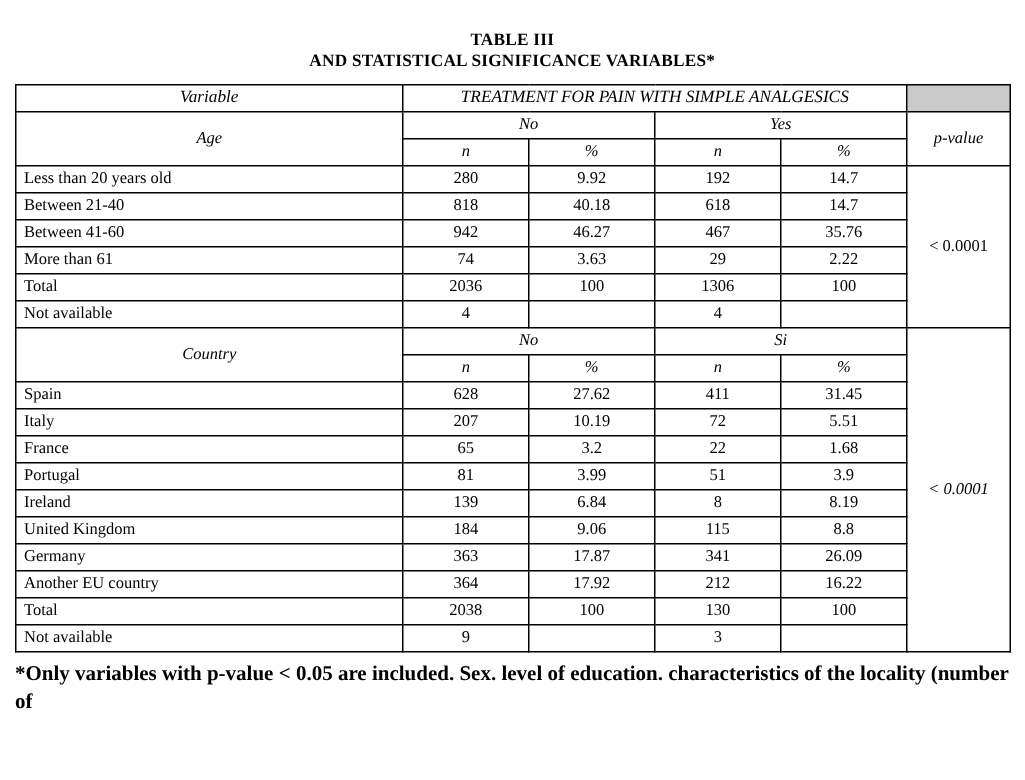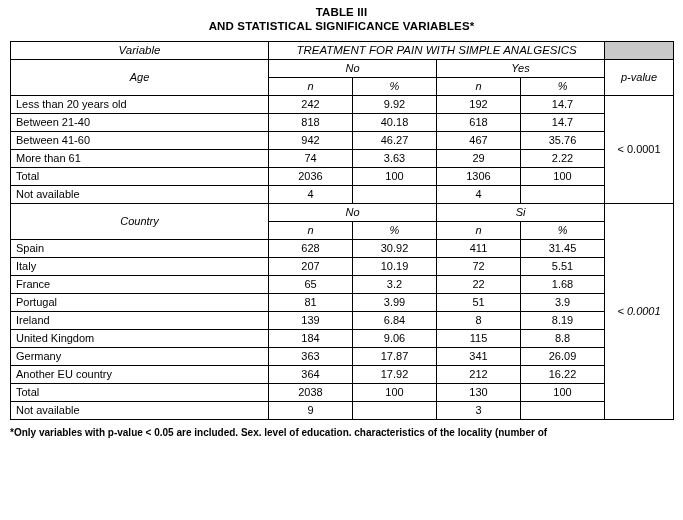--- a/index.html
+++ b/index.html
@@ -11,23 +11,24 @@
     width: 683px;
     height: 520px;
     font-family: "Liberation Sans", sans-serif;
     color: #000000;
     overflow: hidden;
   }
   .page {
     width: 683px;
     height: 408px;
     box-sizing: border-box;
-    padding: 5px 10px 6px 10px;
+    padding: 20px 10px 6px 10px;
     display: flex;
     flex-direction: column;
+    font-family: Liberation Serif, serif;
   }
   .title-block {
     text-align: center;
     line-height: 1.25;
     margin-bottom: 7px;
   }
   .title-line {
     font-size: 11.5px;
     font-weight: bold;
     letter-spacing: 0.15px;
@@ -69,21 +70,21 @@
     font-size: 11px;
   }
   .varcell {
     font-style: italic;
     text-align: center;
     background: #c9c9c9;
     font-size: 11.5px;
   }
   .footnote {
     margin-top: 6px;
-    font-size: 10px;
+    font-size: 14px;
     line-height: 1.35;
     font-weight: bold;
   }
   .c-label { width: 258px; }
   .c-n     { width: 84px; }
   .c-pct   { width: 84px; }
   .c-n2    { width: 84px; }
   .c-pct2  { width: 84px; }
   .c-p     { width: 69px; }
 </style>
@@ -121,21 +122,21 @@
       </tr>
       <tr class="sub-hdr">
         <td>n</td>
         <td>%</td>
         <td>n</td>
         <td>%</td>
       </tr>
 
       <tr>
         <td class="lft">Less than 20 years old</td>
-        <td class="ctr">242</td>
+        <td class="ctr">280</td>
         <td class="ctr">9.92</td>
         <td class="ctr">192</td>
         <td class="ctr">14.7</td>
         <td class="pval" rowspan="6">&lt; 0.0001</td>
       </tr>
       <tr>
         <td class="lft">Between 21-40</td>
         <td class="ctr">818</td>
         <td class="ctr">40.18</td>
         <td class="ctr">618</td>
@@ -179,21 +180,21 @@
       <tr class="sub-hdr">
         <td>n</td>
         <td>%</td>
         <td>n</td>
         <td>%</td>
       </tr>
 
       <tr>
         <td class="lft">Spain</td>
         <td class="ctr">628</td>
-        <td class="ctr">30.92</td>
+        <td class="ctr">27.62</td>
         <td class="ctr">411</td>
         <td class="ctr">31.45</td>
       </tr>
       <tr>
         <td class="lft">Italy</td>
         <td class="ctr">207</td>
         <td class="ctr">10.19</td>
         <td class="ctr">72</td>
         <td class="ctr">5.51</td>
       </tr>

